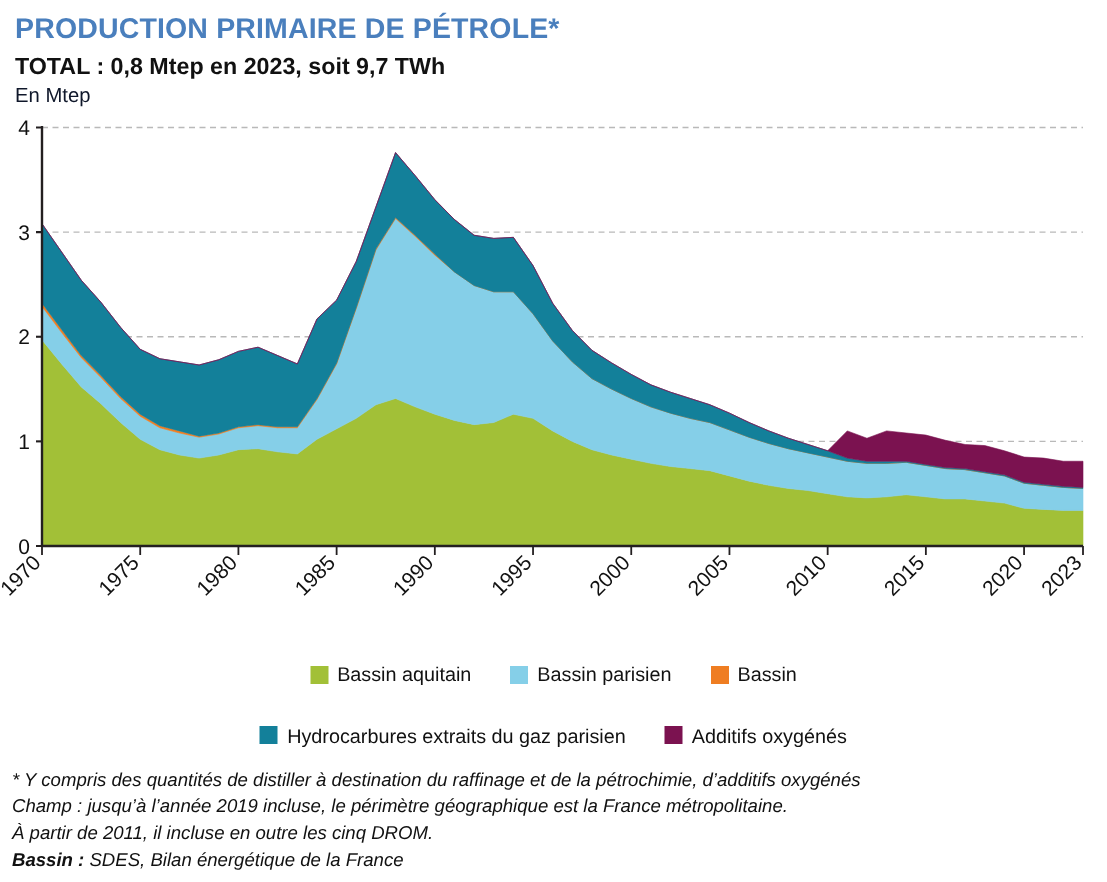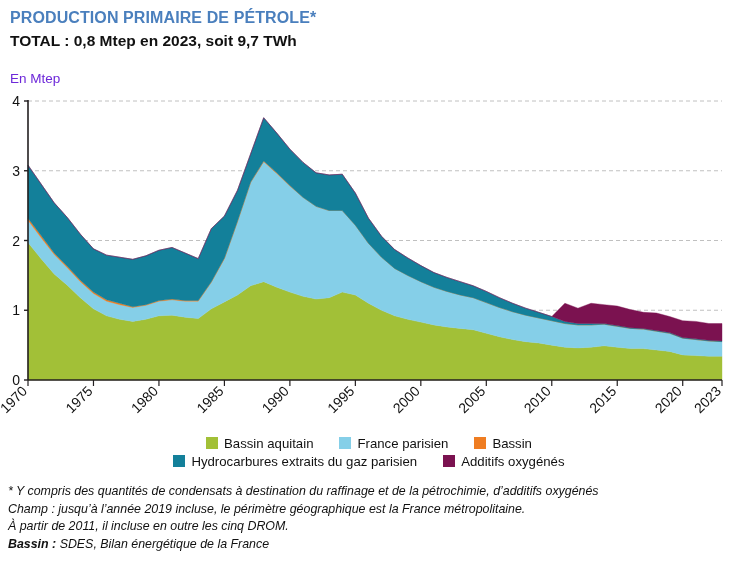--- a/index.html
+++ b/index.html
@@ -19,37 +19,37 @@
     width: 738px;
     height: 588px;
     position: relative;
     box-sizing: border-box;
     padding: 0;
   }
 
   
   .hdr { padding: 8px 10px 0 10px; }
   .title-main {
-    font-size: 16px;
+    font-size: 19px;
     font-weight: bold;
     letter-spacing: 0.1px;
     color: #4a7fbd;
     line-height: 1.25;
     margin: 0 0 3px 0;
   }
   .title-total {
     font-size: 15.5px;
     font-weight: bold;
     color: #111111;
     line-height: 1.25;
-    margin: 0 0 21px 0;
+    margin: 0 0 2px 0;
   }
   .unit-label {
     font-size: 13.5px;
-    color: #6d28d9;
+    color: #0f172a;
     margin: 0 0 2px 0;
     line-height: 1.2;
   }
 
   
   .chart-wrap {
     position: relative;
     width: 738px;
     height: 345px;
   }
@@ -64,20 +64,21 @@
     display: flex;
     justify-content: center;
     align-items: center;
     gap: 26px;
     margin-bottom: 5px;
   }
   .legend-item {
     display: flex;
     align-items: center;
     gap: 6px;
+    margin-top: 22px;
   }
   .swatch {
     width: 12px;
     height: 12px;
     display: inline-block;
     flex: none;
   }
   .legend-text {
     font-size: 13.2px;
     color: #111111;
@@ -168,39 +169,39 @@
   </div>
 
   <div class="legend">
     <div class="legend-row">
       <div class="legend-item">
         <span class="swatch" style="background:#a2c037"></span>
         <span class="legend-text">Bassin aquitain</span>
       </div>
       <div class="legend-item">
         <span class="swatch" style="background:#85cfe8"></span>
-        <span class="legend-text">France parisien</span>
+        <span class="legend-text">Bassin parisien</span>
       </div>
       <div class="legend-item">
         <span class="swatch" style="background:#ef7d22"></span>
         <span class="legend-text">Bassin</span>
       </div>
     </div>
     <div class="legend-row">
       <div class="legend-item">
         <span class="swatch" style="background:#13809a"></span>
         <span class="legend-text">Hydrocarbures extraits du gaz parisien</span>
       </div>
       <div class="legend-item">
         <span class="swatch" style="background:#7b1250"></span>
         <span class="legend-text">Additifs oxygénés</span>
       </div>
     </div>
   </div>
 
   <div class="notes">
-    <p>* Y compris des quantités de condensats à destination du raffinage et de la pétrochimie, d’additifs oxygénés</p>
+    <p>* Y compris des quantités de distiller à destination du raffinage et de la pétrochimie, d’additifs oxygénés</p>
     <p>Champ : jusqu’à l’année 2019 incluse, le périmètre géographique est la France métropolitaine.</p>
     <p>À partir de 2011, il incluse en outre les cinq DROM.</p>
     <p><span class="src-label">Bassin :</span><span> SDES, Bilan énergétique de la France</span></p>
   </div>
 
 </div>
 
 </body></html>

